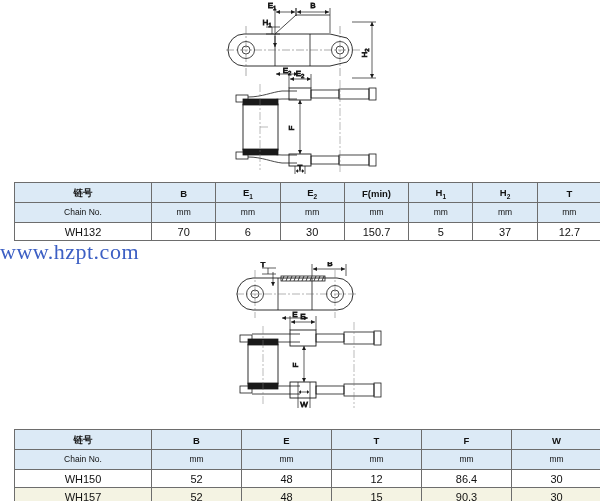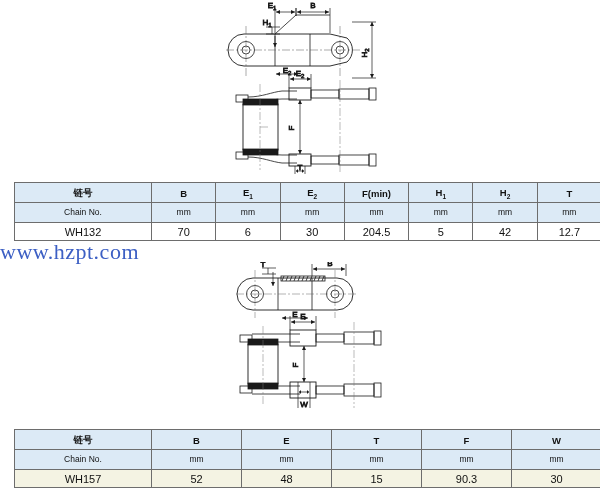--- a/index.html
+++ b/index.html
@@ -280,23 +280,23 @@
         <td>mm</td>
         <td>mm</td>
       </tr>
     </thead>
     <tbody>
       <tr>
         <td>WH132</td>
         <td>70</td>
         <td>6</td>
         <td>30</td>
-        <td>204.5</td>
+        <td>150.7</td>
         <td>5</td>
-        <td>42</td>
+        <td>37</td>
         <td>12.7</td>
       </tr>
     </tbody>
   </table>
 
   <div class="drawing" id="drawing-bottom">
     <svg width="600" height="160" viewBox="0 0 600 160" xmlns="http://www.w3.org/2000/svg">
       <g stroke="#1a1a1a" fill="none" stroke-width="0.8">
 
         <g>
@@ -434,20 +434,28 @@
       <tr class="hdr-unit">
         <td>Chain No.</td>
         <td>mm</td>
         <td>mm</td>
         <td>mm</td>
         <td>mm</td>
         <td>mm</td>
       </tr>
     </thead>
     <tbody>
+      <tr>
+        <td>WH150</td>
+        <td>52</td>
+        <td>48</td>
+        <td>12</td>
+        <td>86.4</td>
+        <td>30</td>
+      </tr>
       <tr class="row-alt">
         <td>WH157</td>
         <td>52</td>
         <td>48</td>
         <td>15</td>
         <td>90.3</td>
         <td>30</td>
       </tr>
     </tbody>
   </table>

